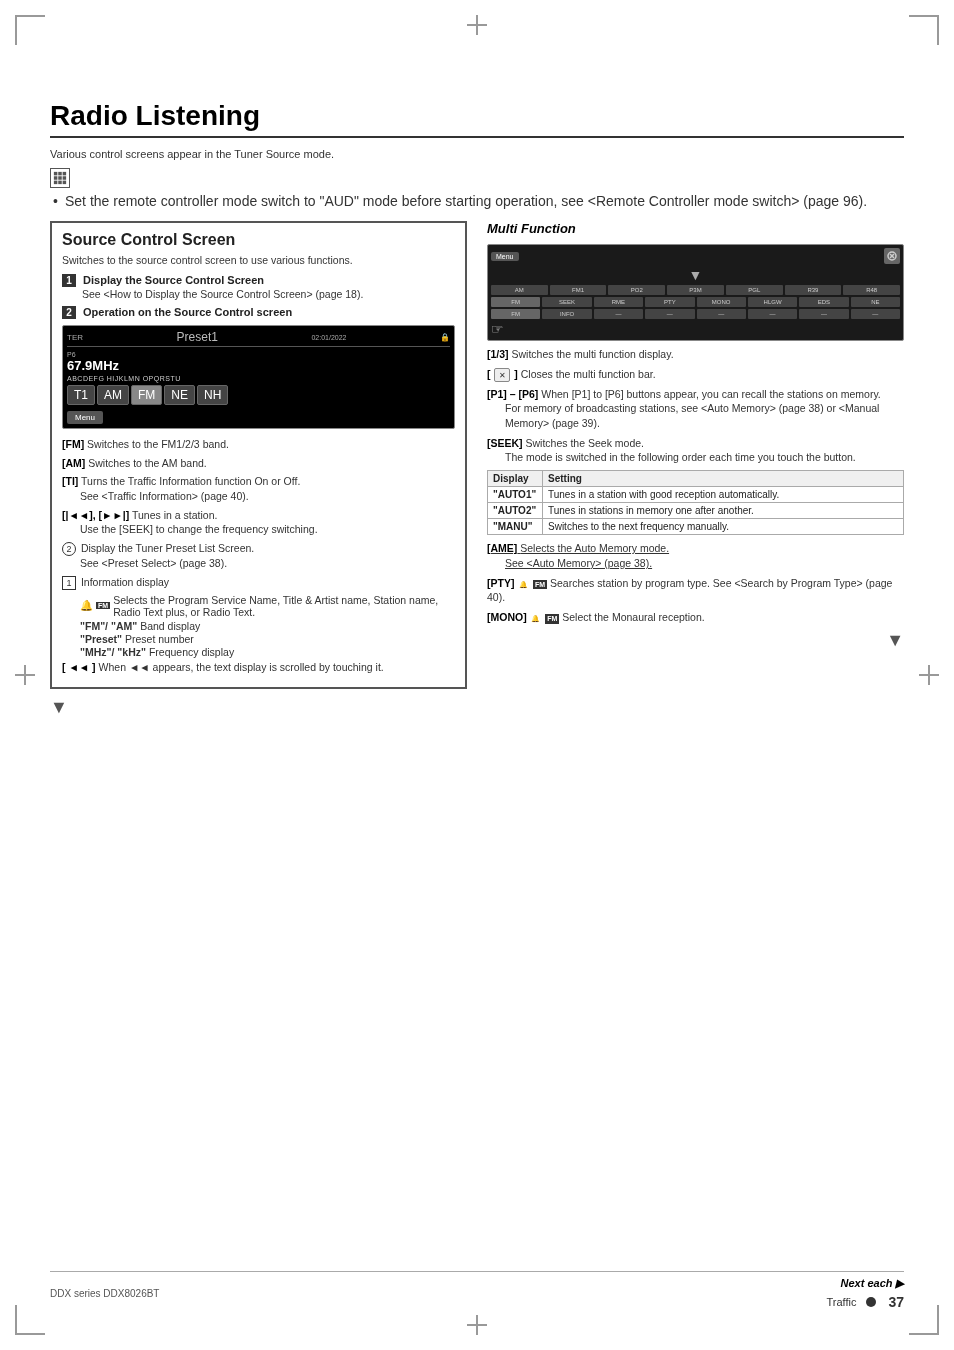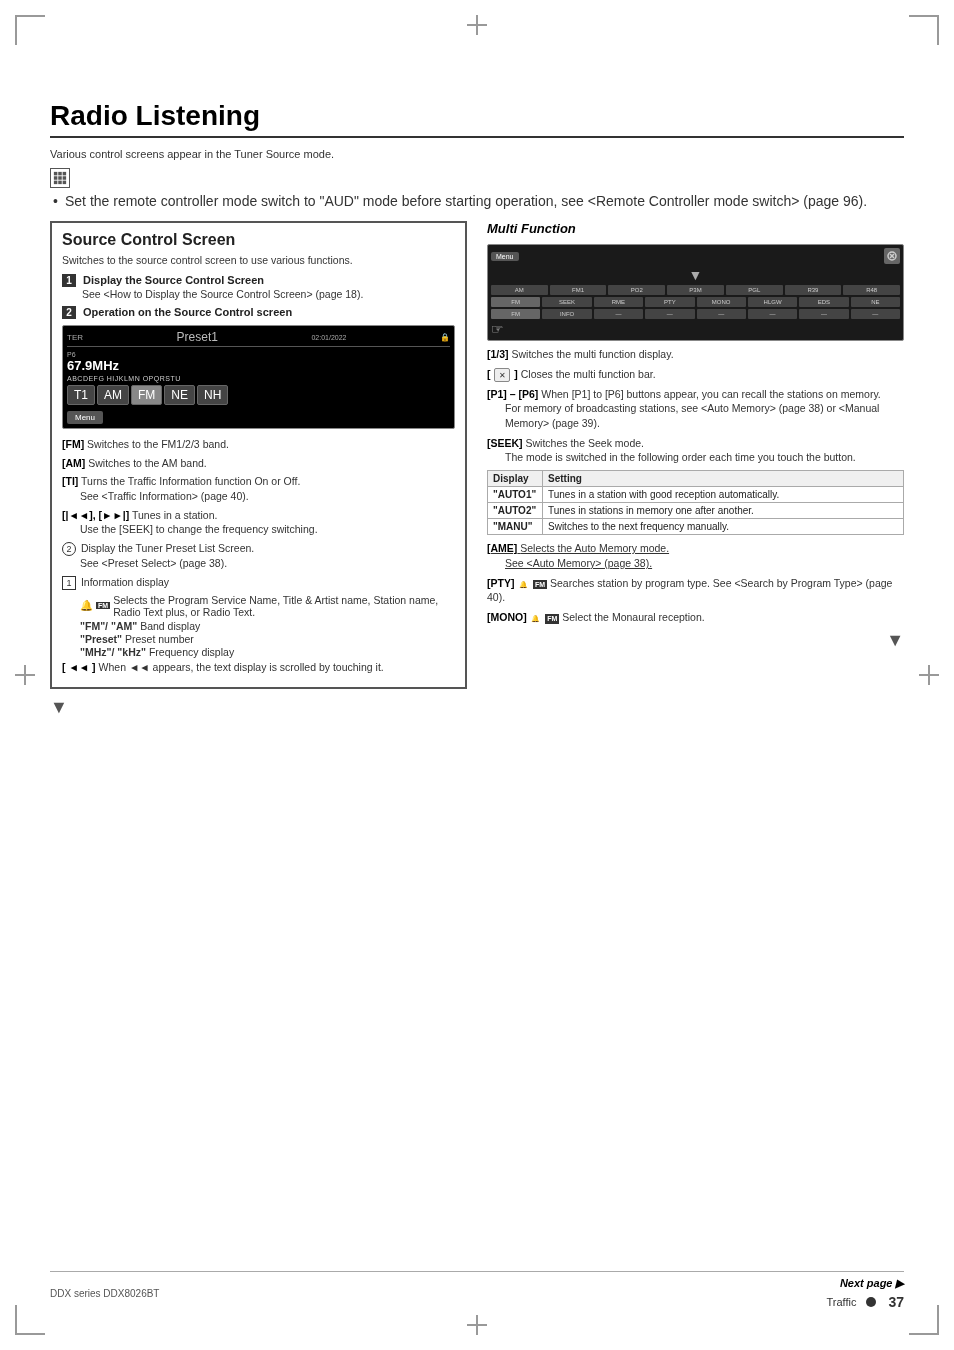--- a/index.html
+++ b/index.html
@@ -755,21 +755,21 @@
     </div>
 
   </div>
 
   
   <div class="page-footer">
     <div style="display:flex;flex-direction:column;gap:10px;">
       <span class="footer-series">DDX series  DDX8026BT</span>
     </div>
     <div style="display:flex;flex-direction:column;align-items:flex-end;gap:4px;">
-      <div class="next-page">Next page ▶</div>
+      <div class="next-page">Next each ▶</div>
       <div class="footer-lang-page">
         <span>Traffic</span>
         <span class="page-dot"></span>
         <span class="page-num">37</span>
       </div>
     </div>
   </div>
 
 </div>
 

